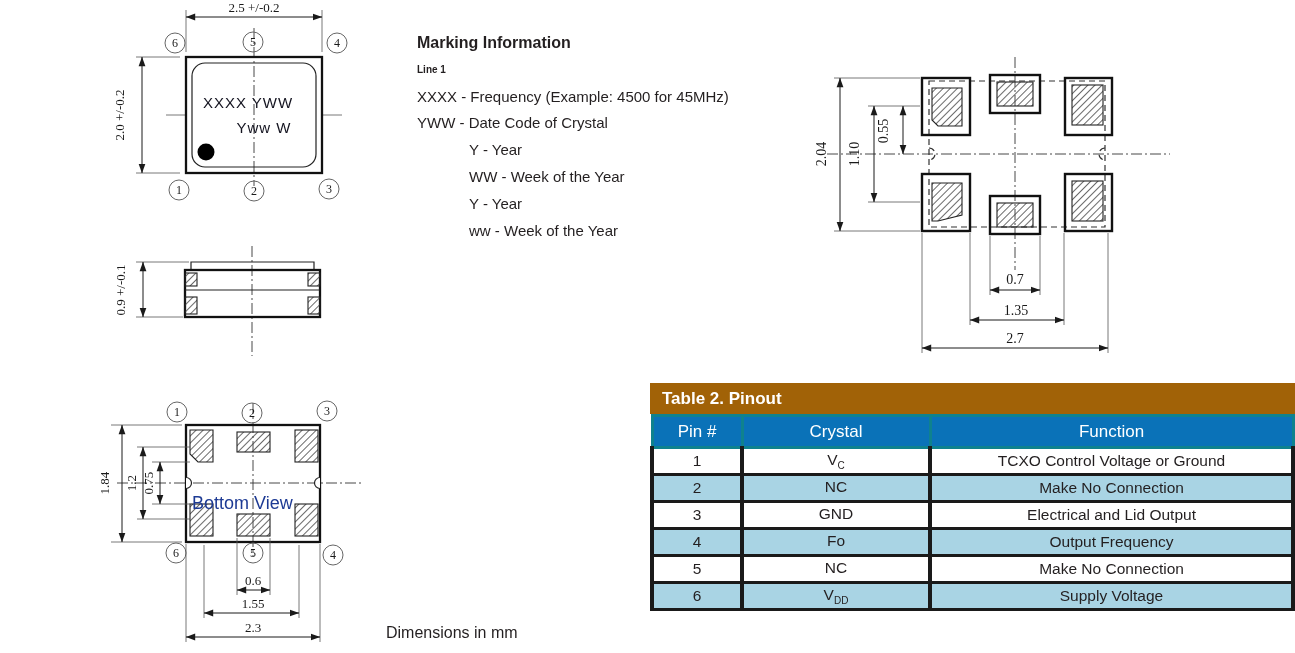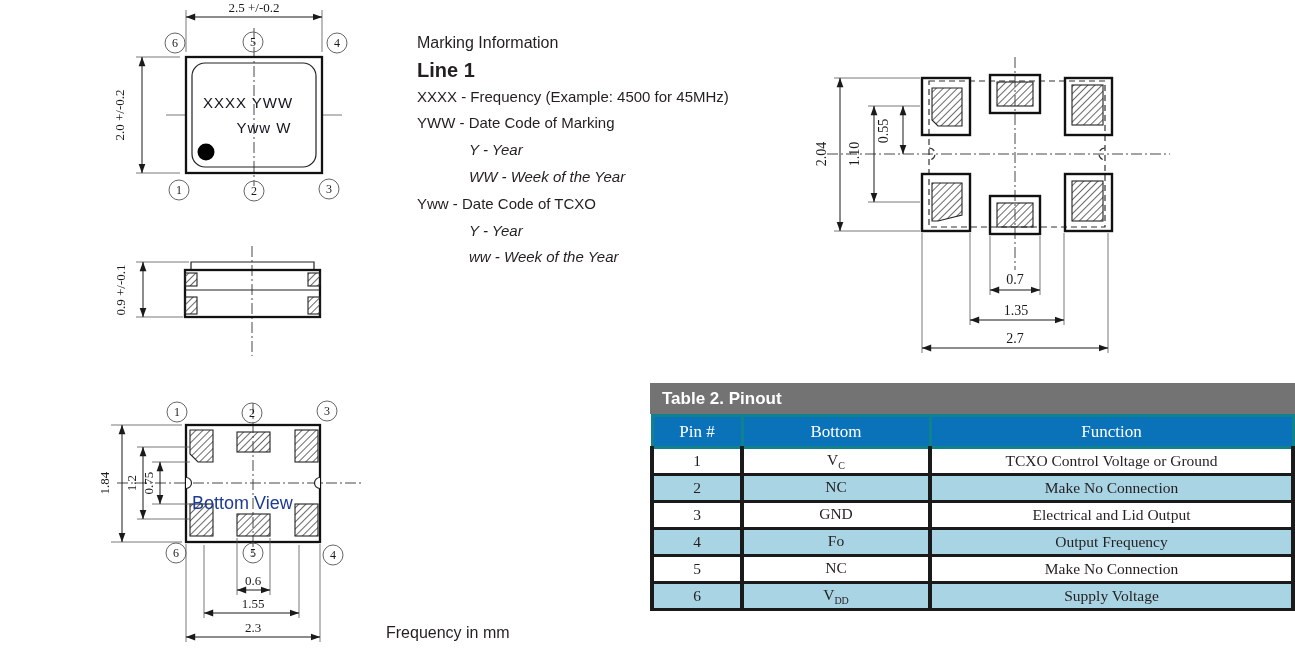--- a/index.html
+++ b/index.html
@@ -5,23 +5,23 @@
   * { margin:0; padding:0; box-sizing:border-box; }
   html,body { background:#ffffff; }
   .page {
     position:relative; width:1295px; height:653px; background:#fff;
     font-family:"Liberation Sans", sans-serif; color:#231f20; overflow:hidden;
   }
   .abs { position:absolute; }
 
   
   .marking { left:417px; top:30px; width:360px; line-height:26.8px; font-size:15px; }
-  .marking .mtitle { font-weight:normal; font-size:16px; }
-  .marking .mbold { font-weight:bold; font-size:20px; }
-  .marking .ind1 { padding-left:52px;font-style:italic; }
+  .marking .mtitle { font-weight:bold; font-size:16px; }
+  .marking .mbold { font-weight:bold; font-size:10px; }
+  .marking .ind1 { padding-left:52px; }
   .marking .ind2 { padding-left:38px; }
   .marking .bullet { color:#5a1515; font-size:15px; margin-right:4px; }
 
   .dimnote { left:386px; top:624px; font-size:16px; }
 
   
   svg text { font-family:"Liberation Serif", serif; fill:#1a1a1a; }
   .dim  { stroke:#1a1a1a; stroke-width:1; fill:none;
           marker-start:url(#arr); marker-end:url(#arr); }
   .ext  { stroke:#555; stroke-width:0.8; fill:none; }
@@ -36,24 +36,24 @@
   .dt   { font-size:13px; text-anchor:middle; }
   .dts  { font-size:14px; text-anchor:middle; }
   .mark-sans { font-family:"Liberation Sans", sans-serif; font-size:15px;
                letter-spacing:1px; text-anchor:middle; fill:#141420; }
   .bv-label { font-family:"Liberation Sans", sans-serif; font-size:18px;
               fill:#1d3a94; }
 
   
   .pinout { left:650px; top:383px; width:645px; }
   .pinout-title {
-    background:#737373; color:#fff; font-weight:bold; font-size:17px;
+    background:#a16207; color:#fff; font-weight:bold; font-size:17px;
     height:31px; line-height:31px; padding-left:12px;
   }
-  .pinout table { border-collapse:collapse; width:645px; table-layout:fixed;font-family:Liberation Serif, serif; }
+  .pinout table { border-collapse:collapse; width:645px; table-layout:fixed; }
   .pinout th {
     background:#0a72b8; color:#fff; font-weight:normal; font-size:17px;
     height:32px; border:3px solid #0f828e; text-align:center;
   }
   .pinout td {
     font-size:15.5px; height:27px; text-align:center;
     border:3px solid #1a1a1a; border-left-width:4px; border-right-width:4px;
   }
   .pinout tr.alt td { background:#a9d4e4; }
   .pinout td sub { font-size:10px; }
@@ -248,37 +248,36 @@
     <text class="dts" transform="rotate(-90 76 96)" x="76" y="96">0.55</text>
     <text class="dts" x="203" y="249">0.7</text>
     <text class="dts" x="204" y="280">1.35</text>
     <text class="dts" x="203" y="308">2.7</text>
   </svg>
 
   <div class="abs marking">
     <div class="mtitle">Marking Information</div>
     <div class="mbold">Line 1</div>
     <div>XXXX - Frequency (Example: 4500 for 45MHz)</div>
-    <div>YWW - Date Code of Marking</div>
+    <div>YWW - Date Code of Crystal</div>
     <div class="ind1">Y - Year</div>
     <div class="ind1">WW - Week of the Year</div>
-    <div>Yww - Date Code of TCXO</div>
     <div class="ind1">Y - Year</div>
     <div class="ind1">ww - Week of the Year</div>
   </div>
 
-  <div class="abs dimnote">Frequency in mm</div>
+  <div class="abs dimnote">Dimensions in mm</div>
 
   <div class="abs pinout">
     <div class="pinout-title">Table 2. Pinout</div>
     <table>
       <thead>
         <tr>
           <th class="col-pin">Pin #</th>
-          <th class="col-sym">Bottom</th>
+          <th class="col-sym">Crystal</th>
           <th>Function</th>
         </tr>
       </thead>
       <tbody>
         <tr>
           <td>1</td>
           <td><span>V</span><sub>C</sub></td>
           <td>TCXO Control Voltage or Ground</td>
         </tr>
         <tr class="alt">

